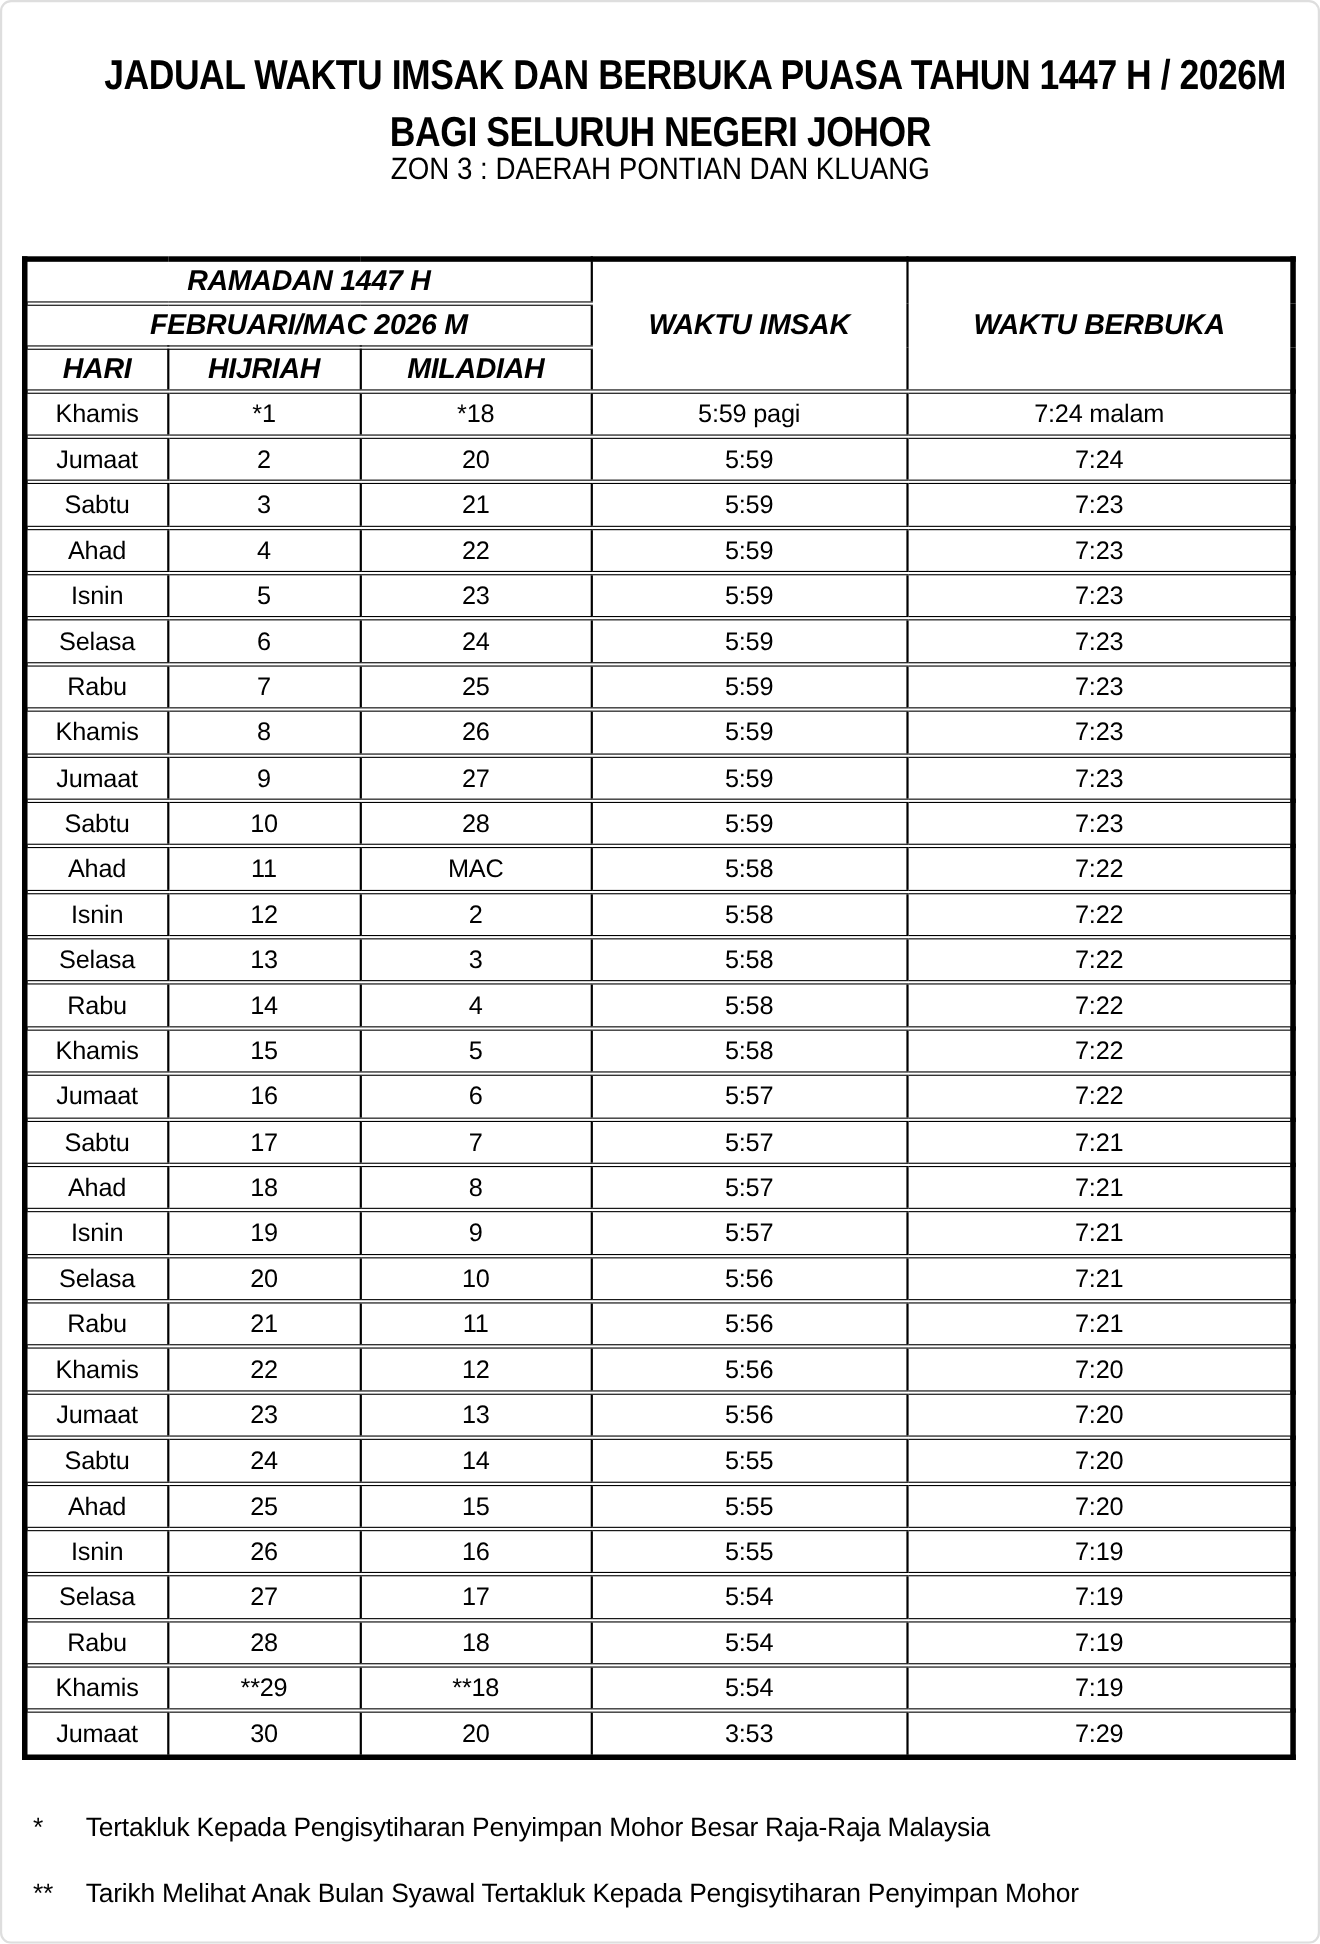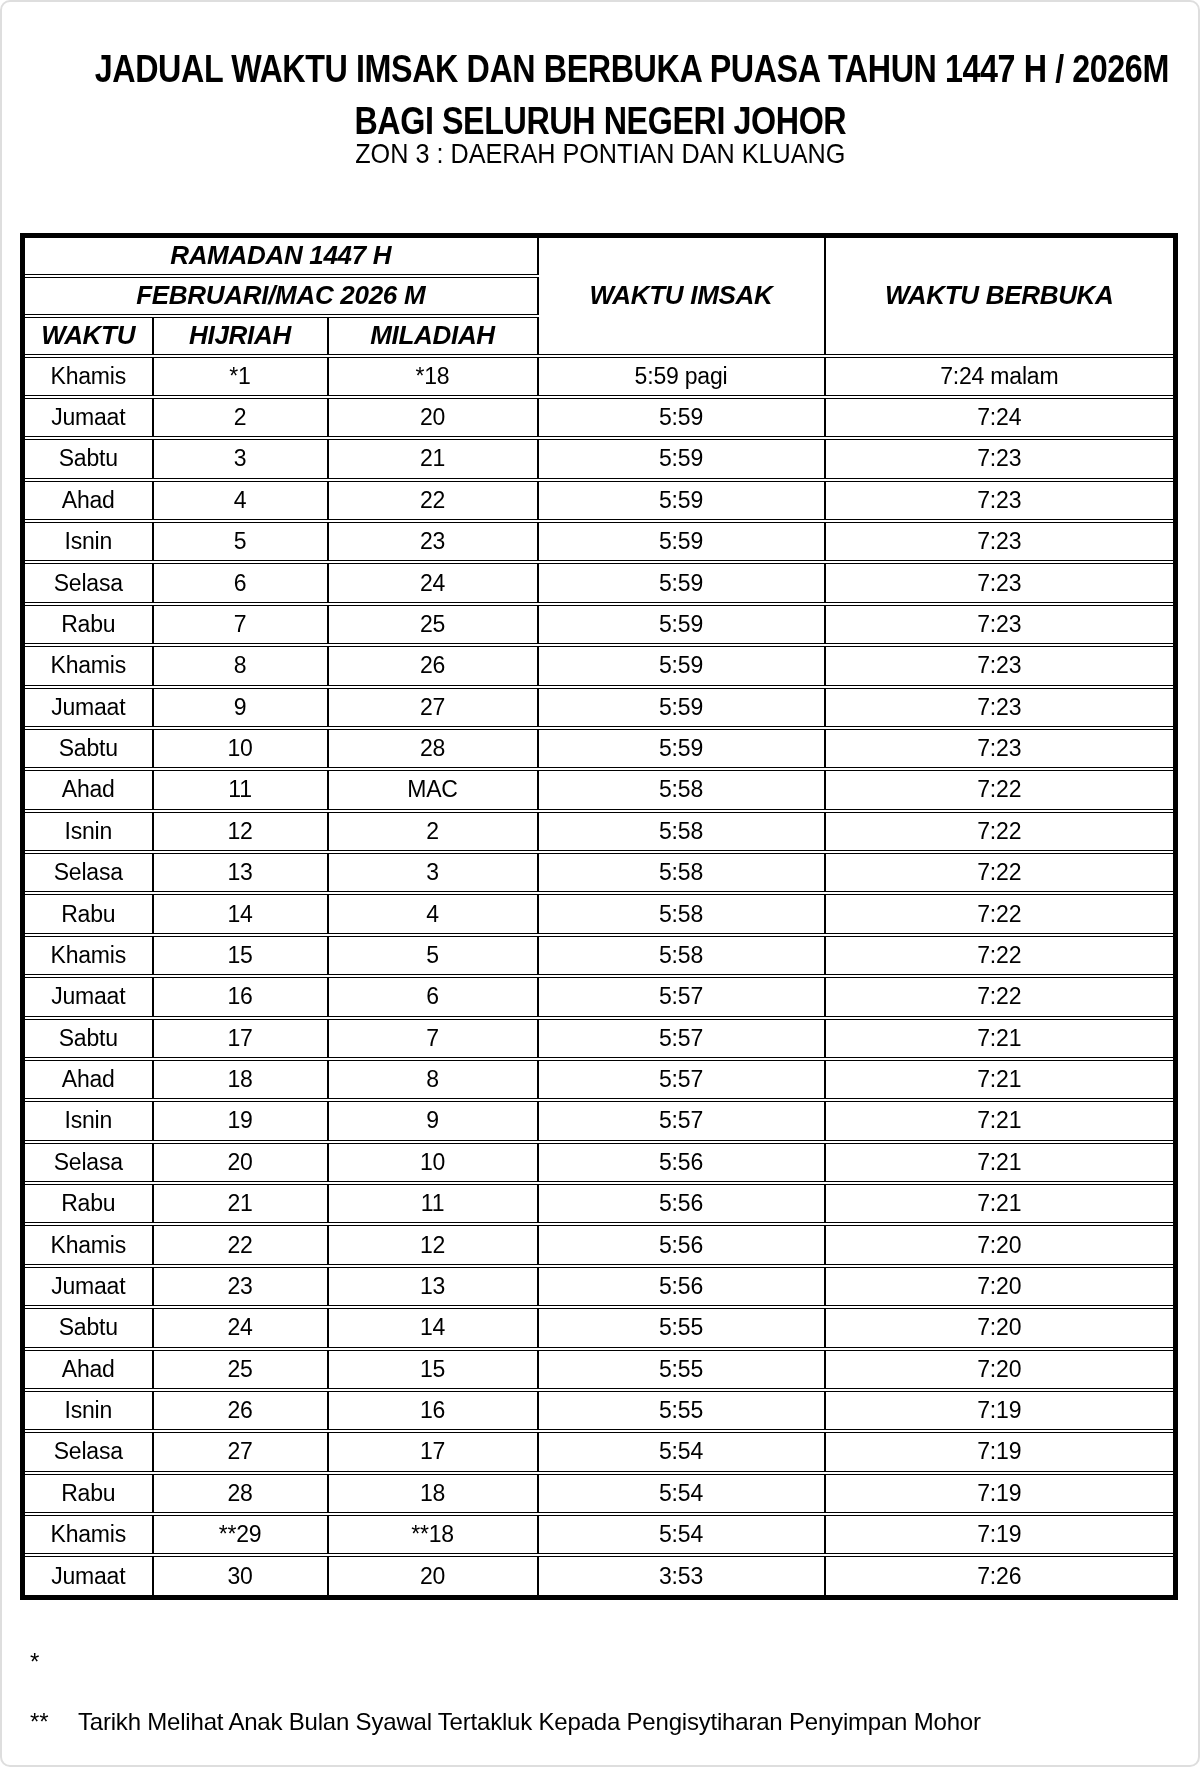--- a/index.html
+++ b/index.html
@@ -108,21 +108,21 @@
   <thead>
     <tr>
       <th colspan="3">RAMADAN 1447 H</th>
       <th rowspan="3">WAKTU IMSAK</th>
       <th rowspan="3">WAKTU BERBUKA</th>
     </tr>
     <tr>
       <th colspan="3">FEBRUARI/MAC 2026 M</th>
     </tr>
     <tr>
-      <th>WAKTU</th>
+      <th>HARI</th>
       <th>HIJRIAH</th>
       <th>MILADIAH</th>
     </tr>
   </thead>
   <tbody>
       <tr>
         <td>Khamis</td>
         <td>*1</td>
         <td>*18</td>
         <td>5:59 pagi</td>
@@ -322,25 +322,26 @@
         <td>**29</td>
         <td>**18</td>
         <td>5:54</td>
         <td>7:19</td>
       </tr>
       <tr>
         <td>Jumaat</td>
         <td>30</td>
         <td>20</td>
         <td>3:53</td>
-        <td>7:26</td>
+        <td>7:29</td>
       </tr>
     </tbody>
 </table>
 
 <div class="footnote fn1">
   <span class="fn-marker">*</span>
+  <span class="fn-text">Tertakluk Kepada Pengisytiharan Penyimpan Mohor Besar Raja-Raja Malaysia</span>
 </div>
 
 <div class="footnote fn2">
   <span class="fn-marker">**</span>
   <span class="fn-text">Tarikh Melihat Anak Bulan Syawal Tertakluk Kepada Pengisytiharan Penyimpan Mohor</span>
 </div>
 
 </body></html>

